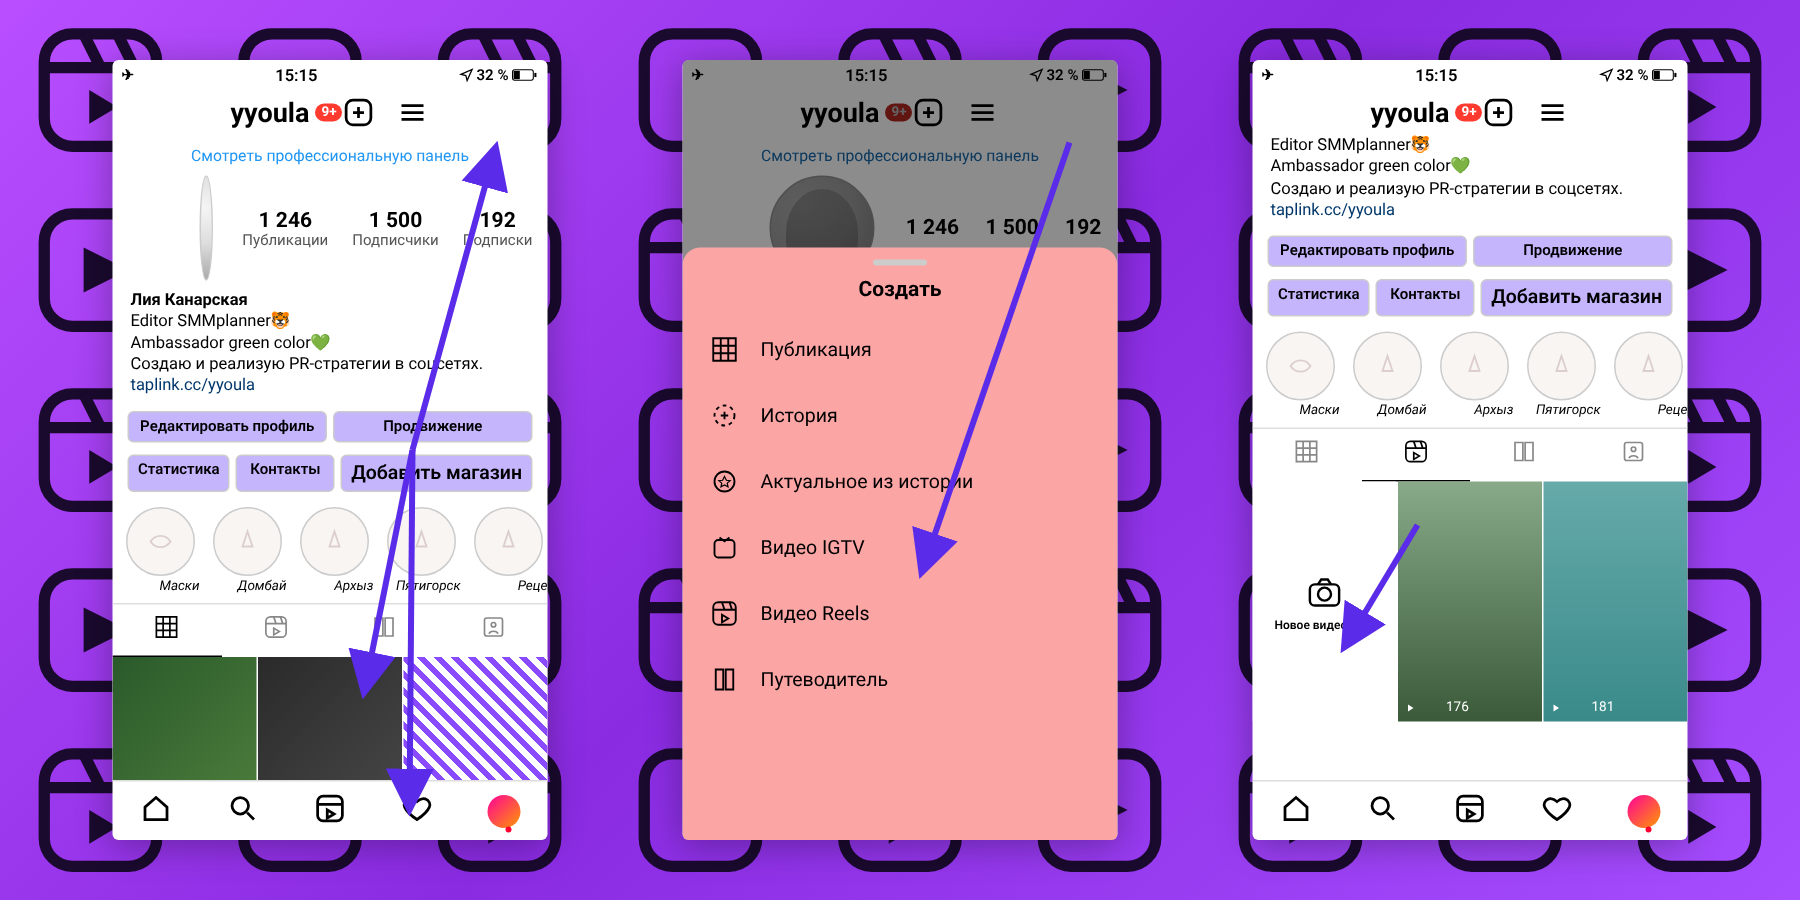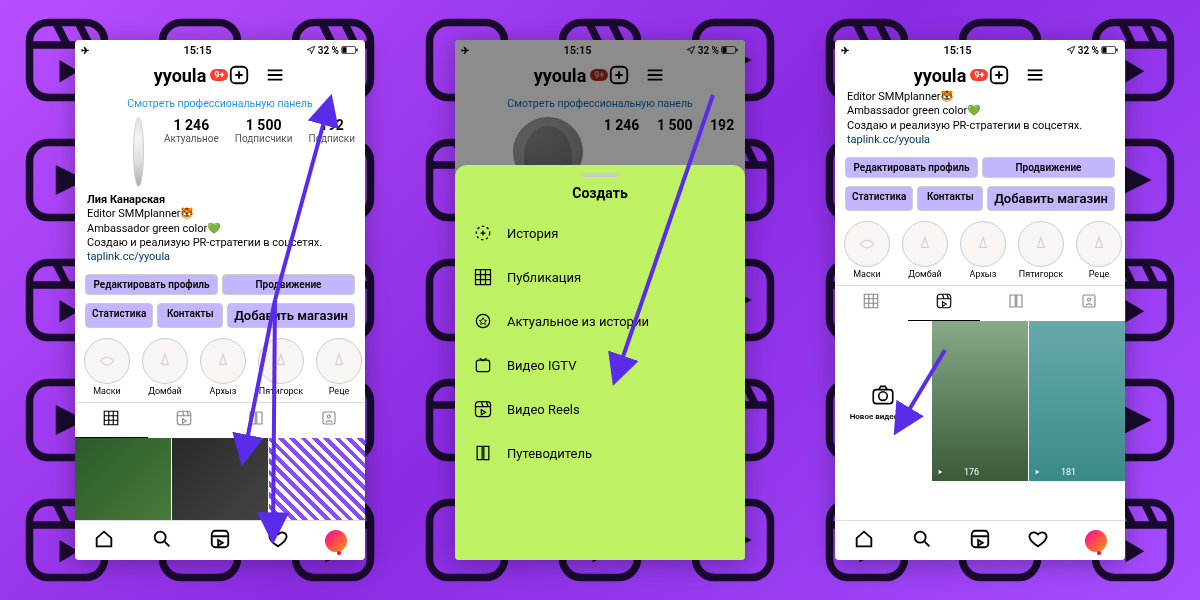--- a/index.html
+++ b/index.html
@@ -77,21 +77,21 @@
     border-radius: 8px;
     font-size: 9px;
     font-weight: 700;
     padding: 1px 4px;
   }
   .ig-header .right { display: flex; gap: 14px; align-items: center; }
   .icon { display: inline-flex; align-items: center; justify-content: center; }
   .blue-link { color: #2196f3; font-size: 10.5px; }
   .dash-panel { text-align: center; padding: 2px 0 6px; }
   
-  .profile-row { display: flex; align-items: flex-start; padding: 0 10px; gap: 20px; margin-left: 48px; }
+  .profile-row { display: flex; align-items: center; padding: 0 10px; gap: 20px; margin-left: 48px; }
   .avatar {
     width: 70px; height: 70px;
     border-radius: 50%;
     background: radial-gradient(circle at 30% 30%, #f5f5f5 0%, #ddd 50%, #aaa 100%);
     border: 1px solid #ccc;
     position: relative;
     overflow: hidden;
   }
   .avatar::after {
     content: "";
@@ -115,21 +115,21 @@
     padding: 4px 6px;
     font-size: 10px;
     font-weight: 600;
     background: #c4b5fd;
     flex: 1;
     text-align: center;
     white-space: nowrap;
   }
   .btn.small { flex: 0 0 auto; font-size: 13px; }
   .highlights { display: flex; padding: 6px 6px; gap: 6px; overflow: hidden; }
-  .hl { text-align: center; width: 52px; flex-shrink: 0; }
+  .hl { text-align: right; width: 52px; flex-shrink: 0; font-style: italic; }
   .hl .circ { width: 46px; height: 46px; border-radius: 50%; border: 1px solid #ccc; margin: 0 auto 2px; background:#f8f5f3; display:flex; align-items:center; justify-content:center;}
   .hl .circ svg { opacity: 0.35; }
   .hl .name { font-size: 9px; }
   .tabrow { display: flex; border-top: 1px solid #ddd; }
   .tab { flex: 1; text-align: center; padding: 6px 0; color: #888; }
   .tab.active { color: #000; border-bottom: 1px solid #000; }
   .grid3 { display: grid; grid-template-columns: 1fr 1fr 1fr; gap: 1px; flex: 1; }
   .cell { background: #ccc; position: relative; min-height: 70px; }
   .cell.green { background: linear-gradient(135deg,#2a5a2a,#4a7a3a); }
   .cell.dark { background: linear-gradient(135deg,#2a2a2a,#444); }
@@ -145,21 +145,21 @@
     border-top: 1px solid #ddd;
   }
   .navbar .av { width: 22px; height:22px; border-radius:50%; background:linear-gradient(135deg,#f09,#f90); position:relative; }
   .navbar .av::after { content:""; position:absolute; bottom:-3px; right:6px; width:4px; height:4px; border-radius:50%; background:#f03; }
   
   .dimmed { position:absolute; inset:0; background:rgba(0,0,0,0.45); }
   .sheet {
     position: absolute;
     left: 0; right: 0; bottom: 0;
     top: 125px;
-    background: #bef264;
+    background: #fca5a5;
     border-radius: 12px 12px 0 0;
     padding: 8px 0;
   }
   .sheet .handle { width: 36px; height: 4px; background: #ccc; border-radius: 2px; margin: 0 auto 8px; }
   .sheet .title { text-align: center; font-weight: 700; font-size: 14px; padding-bottom: 10px; }
   .sheet .item {
     display: flex; align-items: center; gap: 14px;
     padding: 12px 18px; font-size: 13px;
   }
   
@@ -506,21 +506,21 @@
 
     <div class="dash-panel">
       <span class="blue-link">Смотреть профессиональную панель</span>
     </div>
 
     <div class="profile-row">
       <div class="avatar"></div>
       <div class="stats">
         <div class="stat">
           <div class="num">1 246</div>
-          <div class="lbl">Актуальное</div>
+          <div class="lbl">Публикации</div>
         </div>
         <div class="stat">
           <div class="num">1 500</div>
           <div class="lbl">Подписчики</div>
         </div>
         <div class="stat">
           <div class="num">192</div>
           <div class="lbl">Подписки</div>
         </div>
       </div>
@@ -696,33 +696,33 @@
     </div>
     <div class="dimmed"></div>
 
     <div class="sheet">
       <div class="handle"></div>
       <div class="title">Создать</div>
 
       <div class="item">
         <span class="icon">
             <svg width="20" height="20" viewBox="0 0 24 24">
+              <path d="M3 3h18v18H3zM9 3v18M15 3v18M3 9h18M3 15h18" stroke="#000" fill="none" stroke-width="1.5"></path>
+            </svg>
+          </span>
+        <span>Публикация</span>
+      </div>
+      <div class="item">
+        <span class="icon">
+            <svg width="20" height="20" viewBox="0 0 24 24">
               <circle cx="12" cy="12" r="8" fill="none" stroke="#000" stroke-width="1.5" stroke-dasharray="3 3"></circle>
               <path d="M12 9v6M9 12h6" stroke="#000" stroke-width="1.5"></path>
             </svg>
           </span>
         <span>История</span>
-      </div>
-      <div class="item">
-        <span class="icon">
-            <svg width="20" height="20" viewBox="0 0 24 24">
-              <path d="M3 3h18v18H3zM9 3v18M15 3v18M3 9h18M3 15h18" stroke="#000" fill="none" stroke-width="1.5"></path>
-            </svg>
-          </span>
-        <span>Публикация</span>
       </div>
       <div class="item">
         <span class="icon">
             <svg width="20" height="20" viewBox="0 0 24 24">
               <circle cx="12" cy="12" r="8" fill="none" stroke="#000" stroke-width="1.5"></circle>
               <path d="M12 8l1.5 3 3 .3-2.3 2 .6 3-2.8-1.6L9.2 16.3l.6-3-2.3-2 3-.3z" fill="none" stroke="#000" stroke-width="1"></path>
             </svg>
           </span>
         <span>Актуальное из истории</span>
       </div>

